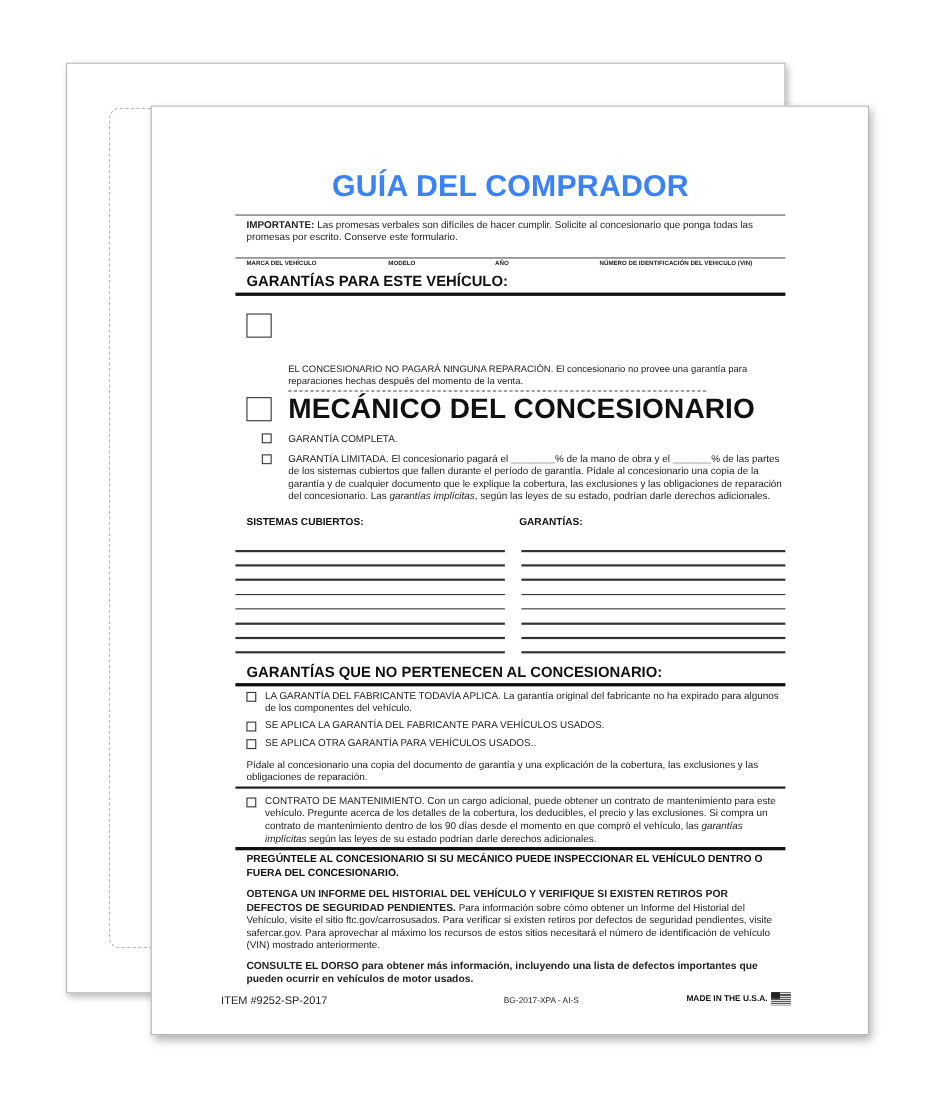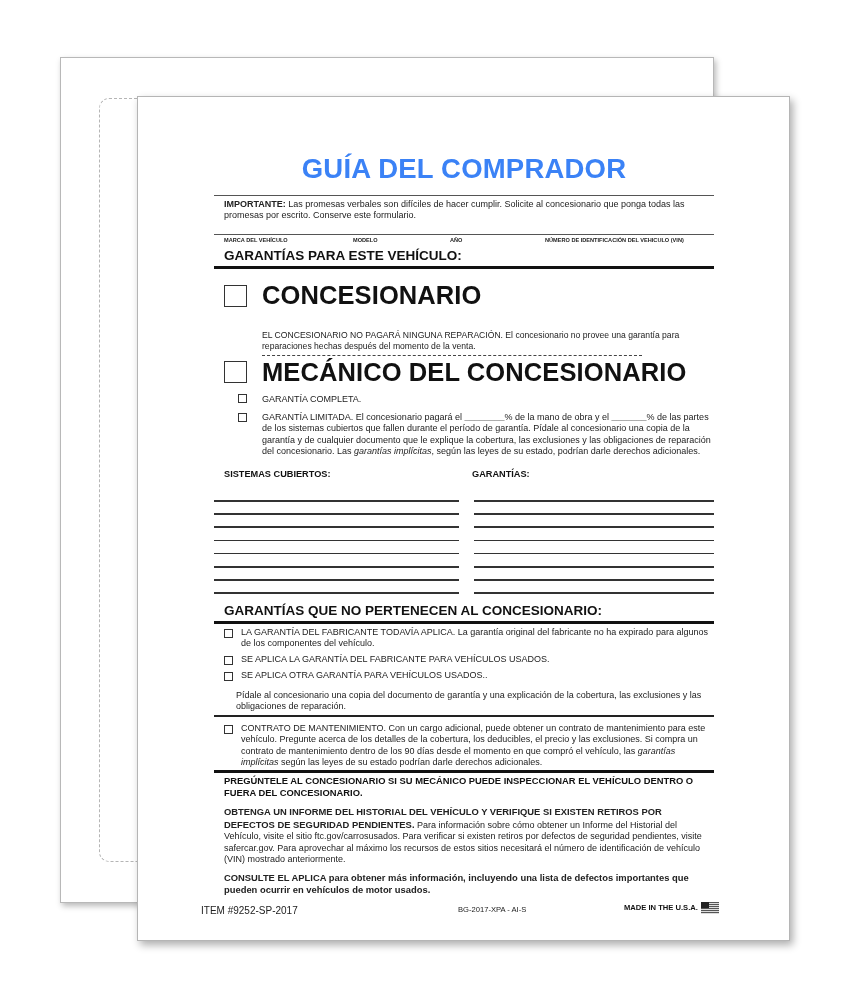--- a/index.html
+++ b/index.html
@@ -81,21 +81,20 @@
       <span class="tiny-bold" style="left:129px;">MODELO</span>
       <span class="tiny-bold" style="left:226px;">AÑO</span>
       <span class="tiny-bold" style="left:321px;">NÚMERO DE IDENTIFICACIÓN DEL VEHICULO (VIN)</span>
     </div>
 
     <div class="abs h2" style="top:151px; left:10px;">GARANTÍAS PARA ESTE VEHÍCULO:</div>
     <div class="rule thick" style="top:169px;"></div>
 
     <div class="box-lg" style="top:188px; left:10px;"></div>
     <div class="abs big" style="top:186px; left:48px; white-space:nowrap;">
-      <div>CONCESIONARIO</div>
     </div>
     <div class="abs small" style="top:233px; left:48px; width:450px; font-size:8.6px; line-height:11px;">EL CONCESIONARIO NO PAGARÁ NINGUNA REPARACIÓN. El concesionario no provee una garantía para reparaciones hechas después del momento de la venta.</div>
     <div class="dashed" style="top:258px; left:48px; width:380px;"></div>
 
     <div class="box-lg" style="top:264px; left:10px;"></div>
     <div class="abs big" style="top:263px; left:48px; white-space:nowrap;">MECÁNICO DEL CONCESIONARIO</div>
 
     <div class="box-sm" style="top:297px; left:24px;"></div>
     <div class="abs small" style="top:297px; left:48px;">GARANTÍA COMPLETA.</div>
 
@@ -133,37 +132,37 @@
 
     <div class="box-sm" style="top:532px; left:10px;"></div>
     <div class="abs small" style="top:530px; left:27px; width:470px;">LA GARANTÍA DEL FABRICANTE TODAVÍA APLICA. La garantía original del fabricante no ha expirado para algunos de los componentes del vehículo.</div>
 
     <div class="box-sm" style="top:559px; left:10px;"></div>
     <div class="abs small" style="top:557px; left:27px;">SE APLICA LA GARANTÍA DEL FABRICANTE PARA VEHÍCULOS USADOS.</div>
 
     <div class="box-sm" style="top:575px; left:10px;"></div>
     <div class="abs small" style="top:573px; left:27px;">SE APLICA OTRA GARANTÍA PARA VEHÍCULOS USADOS..</div>
 
-    <div class="abs small" style="top:593px; left:22px; width:488px;">Pídale al concesionario una copia del documento de garantía y una explicación de la cobertura, las exclusiones y las obligaciones de reparación.</div>
+    <div class="abs small" style="top:593px; left:10px; width:488px;">Pídale al concesionario una copia del documento de garantía y una explicación de la cobertura, las exclusiones y las obligaciones de reparación.</div>
     <div class="rule mid" style="top:618px;"></div>
 
     <div class="box-sm" style="top:628px; left:10px;"></div>
     <div class="abs small" style="top:626px; left:27px; width:470px;">
       <span>CONTRATO DE MANTENIMIENTO. Con un cargo adicional, puede obtener un contrato de mantenimiento para este vehículo. Pregunte acerca de los detalles de la cobertura, los deducibles, el precio y las exclusiones. Si compra un contrato de mantenimiento dentro de los 90 días desde el momento en que compró el vehículo, las </span><em>garantías implícitas</em><span> según las leyes de su estado podrían darle derechos adicionales.</span>
     </div>
     <div class="rule thick" style="top:673px;"></div>
 
     <div class="abs bold" style="top:678px; left:10px; width:488px; font-size:9.4px; line-height:12px;">PREGÚNTELE AL CONCESIONARIO SI SU MECÁNICO PUEDE INSPECCIONAR EL VEHÍCULO DENTRO O FUERA DEL CONCESIONARIO.</div>
 
     <div class="abs small" style="top:709px; left:10px; width:488px; line-height:11.6px;">
       <span class="bold" style="font-size:9.4px;">OBTENGA UN INFORME DEL HISTORIAL DEL VEHÍCULO Y VERIFIQUE SI EXISTEN RETIROS POR DEFECTOS DE SEGURIDAD PENDIENTES.</span><span> Para información sobre cómo obtener un Informe del Historial del Vehículo, visite el sitio ftc.gov/carrosusados. Para verificar si existen retiros por defectos de seguridad pendientes, visite safercar.gov. Para aprovechar al máximo los recursos de estos sitios necesitará el número de identificación de vehículo (VIN) mostrado anteriormente.</span>
     </div>
 
     <div class="abs small bold" style="top:775px; left:10px; width:488px; font-size:9.4px; line-height:12px;">
-      <span>CONSULTE EL APLICA</span><span> para obtener más información, incluyendo una lista de defectos importantes que pueden ocurrir en vehículos de motor usados.</span>
+      <span>CONSULTE EL DORSO</span><span> para obtener más información, incluyendo una lista de defectos importantes que pueden ocurrir en vehículos de motor usados.</span>
     </div>
   </div>
 
   <div class="abs" style="top:808px; left:63px; font-size:10px; color:#222;">ITEM #9252-SP-2017</div>
   <div class="abs" style="top:808px; left:286px; font-size:7.6px; color:#222;margin-left:34px;">BG-2017-XPA - AI-S</div>
   <div class="abs" style="top:805px; left:486px; font-size:7.6px; font-weight:bold; color:#111; white-space:nowrap;">
     <span>MADE IN THE U.S.A.</span><span class="flag"></span>
   </div>
 </div>
 

